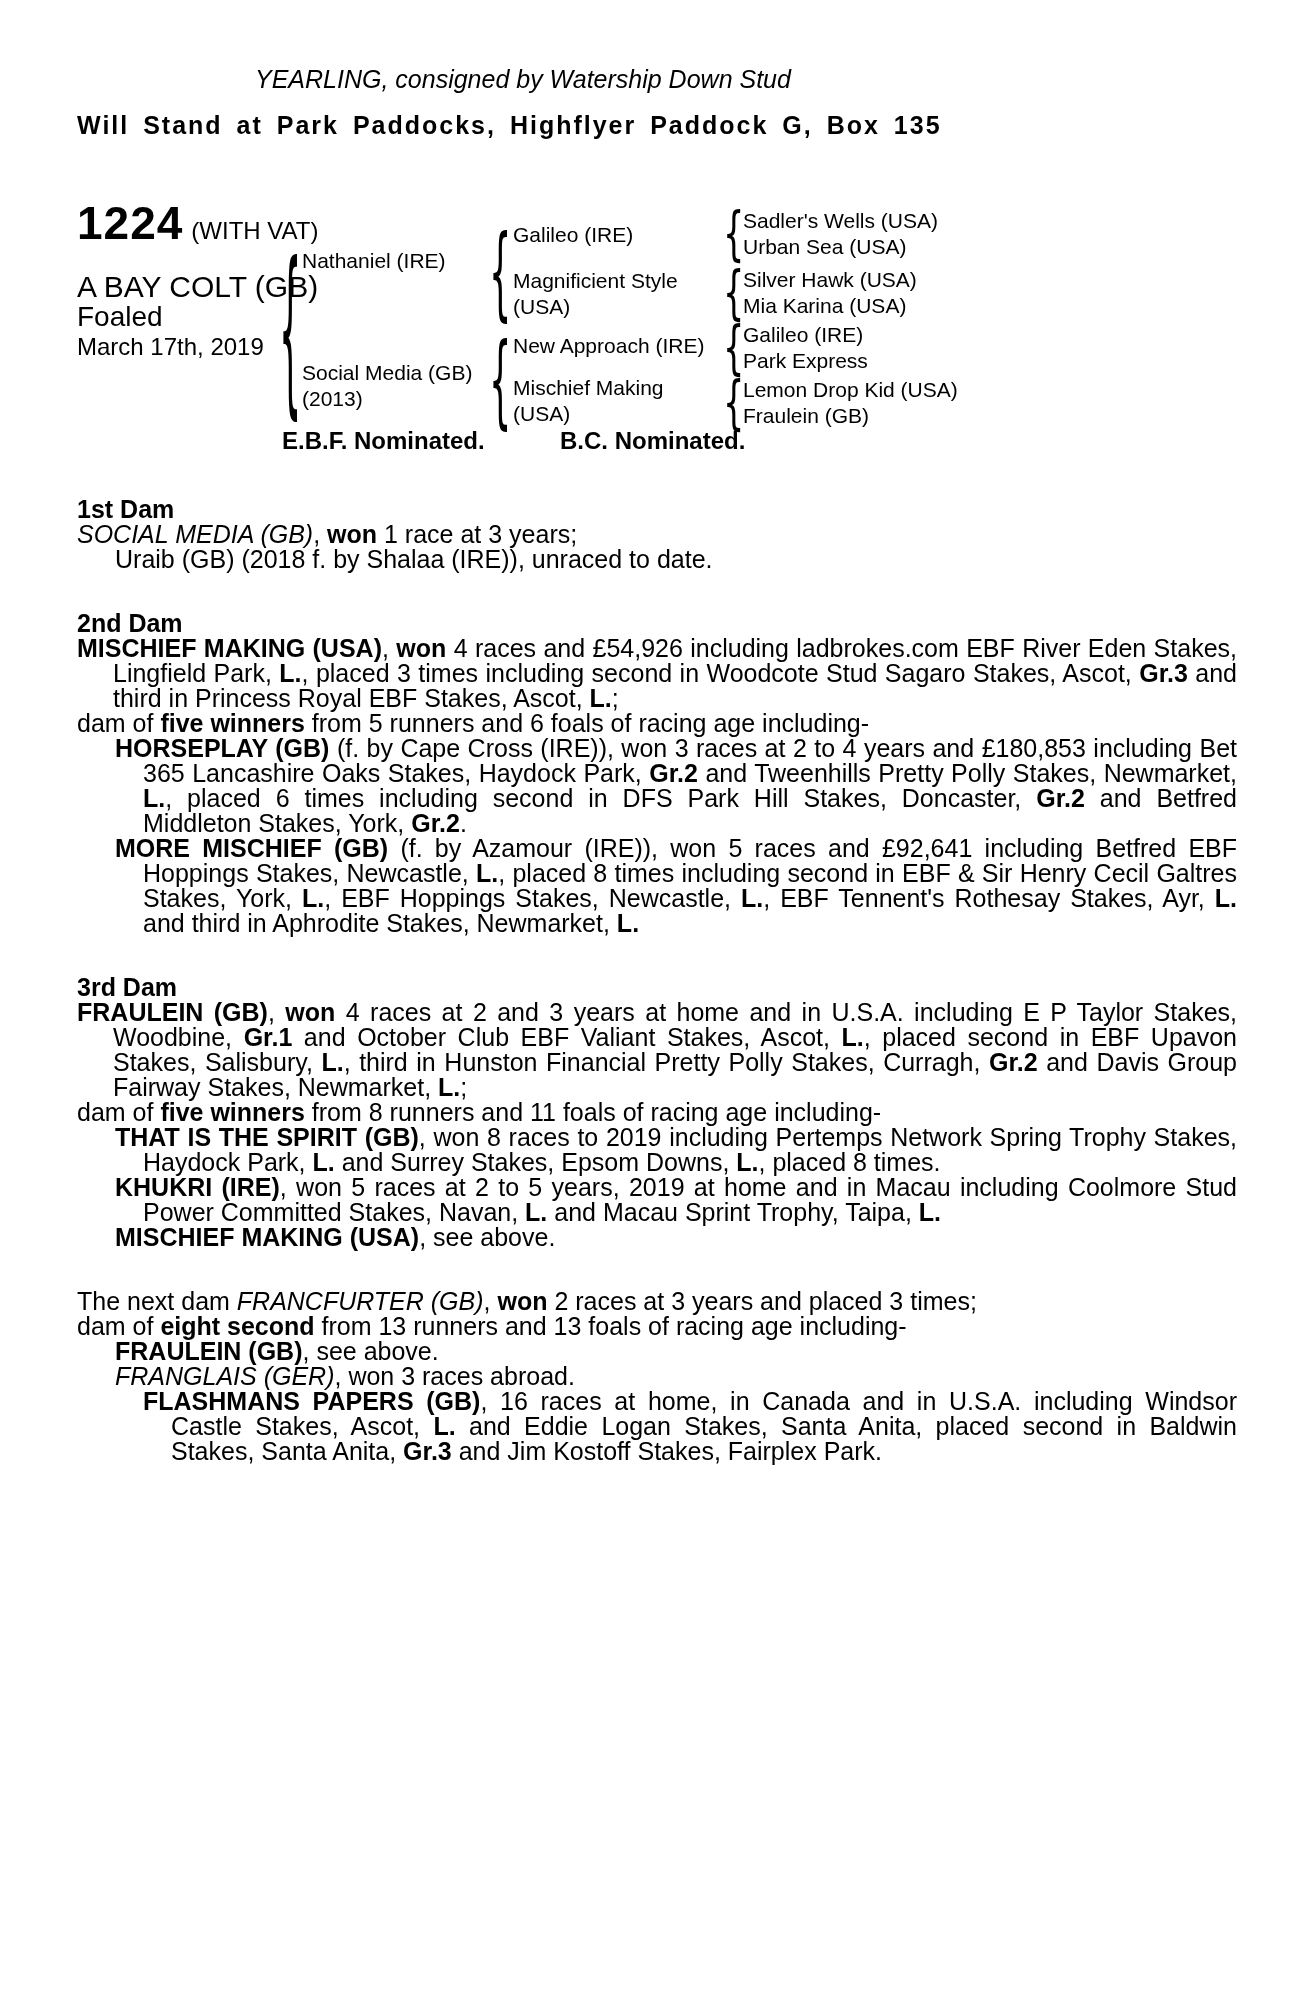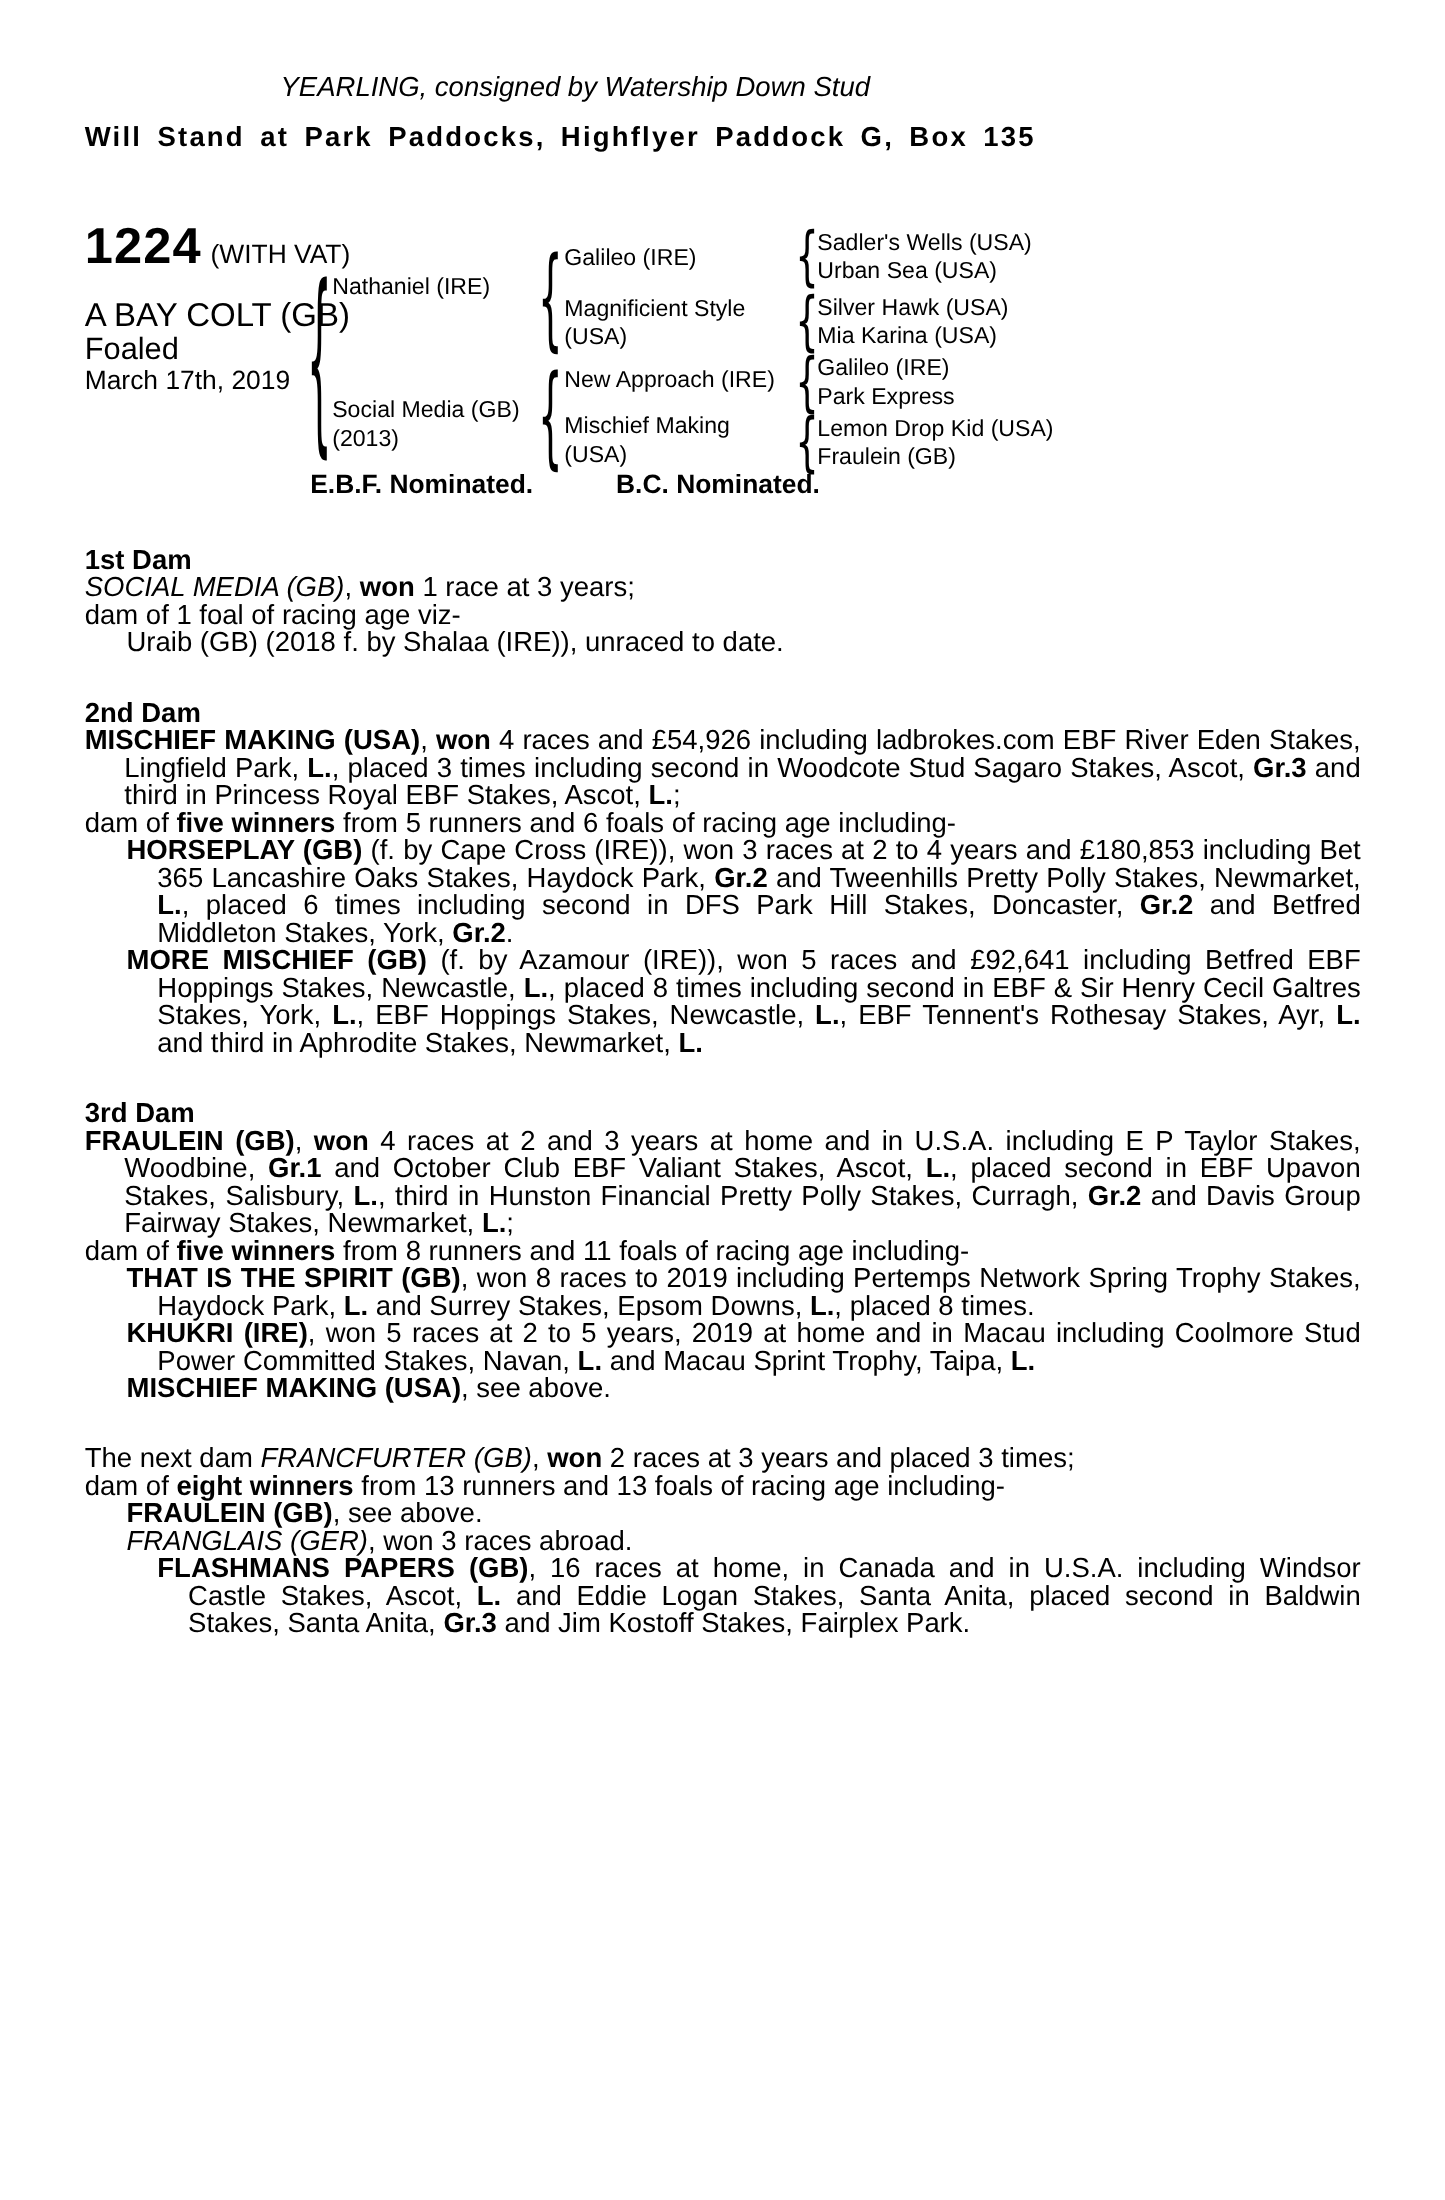--- a/index.html
+++ b/index.html
@@ -94,21 +94,20 @@
       <div class="abs g4" style="left:666px;top:177px">Lemon Drop Kid (USA)</div>
       <div class="abs g4" style="left:666px;top:203px">Fraulein (GB)</div>
 
       <div class="abs noms nom-ebf">E.B.F. Nominated.</div>
       <div class="abs noms nom-bc">B.C. Nominated.</div>
     </div>
 
     <div class="sec" id="sec-1st-dam">
       <h2 class="sec-h">1st Dam</h2>
       <p class="hang-a"><span style="font-style: italic;">SOCIAL MEDIA (GB)</span><span>, </span><span style="font-weight: bold;">won</span><span> 1 race at 3 years;</span></p>
-      <p class="flush"><span>dam of 1 foal of racing age viz-</span></p>
       <p class="hang-b"><span>Uraib (GB) (2018 f. by Shalaa (IRE)), unraced to date.</span></p>
     </div>
 
     <div class="sec" id="sec-2nd-dam">
       <h2 class="sec-h">2nd Dam</h2>
       <p class="hang-a"><span style="font-weight: bold;">MISCHIEF MAKING (USA)</span><span>, </span><span style="font-weight: bold;">won</span><span> 4 races and £54,926 including ladbrokes.com EBF River Eden Stakes, Lingfield Park, </span><span style="font-weight: bold;">L.</span><span>, placed 3 times including second in Woodcote Stud Sagaro Stakes, Ascot, </span><span style="font-weight: bold;">Gr.3</span><span> and third in Princess Royal EBF Stakes, Ascot, </span><span style="font-weight: bold;">L.</span><span>;</span></p>
       <p class="flush"><span>dam of </span><span style="font-weight: bold;">five winners</span><span> from 5 runners and 6 foals of racing age including-</span></p>
       <p class="hang-b"><span style="font-weight: bold;">HORSEPLAY (GB)</span><span> (f. by Cape Cross (IRE)), won 3 races at 2 to 4 years and £180,853 including Bet 365 Lancashire Oaks Stakes, Haydock Park, </span><span style="font-weight: bold;">Gr.2</span><span> and Tweenhills Pretty Polly Stakes, Newmarket, </span><span style="font-weight: bold;">L.</span><span>, placed 6 times including second in DFS Park Hill Stakes, Doncaster, </span><span style="font-weight: bold;">Gr.2</span><span> and Betfred Middleton Stakes, York, </span><span style="font-weight: bold;">Gr.2</span><span>.</span></p>
       <p class="hang-b"><span style="font-weight: bold;">MORE MISCHIEF (GB)</span><span> (f. by Azamour (IRE)), won 5 races and £92,641 including Betfred EBF Hoppings Stakes, Newcastle, </span><span style="font-weight: bold;">L.</span><span>, placed 8 times including second in EBF &amp; Sir Henry Cecil Galtres Stakes, York, </span><span style="font-weight: bold;">L.</span><span>, EBF Hoppings Stakes, Newcastle, </span><span style="font-weight: bold;">L.</span><span>, EBF Tennent's Rothesay Stakes, Ayr, </span><span style="font-weight: bold;">L.</span><span> and third in Aphrodite Stakes, Newmarket, </span><span style="font-weight: bold;">L.</span></p>
     </div>
@@ -118,20 +117,20 @@
       <p class="hang-a"><span style="font-weight: bold;">FRAULEIN (GB)</span><span>, </span><span style="font-weight: bold;">won</span><span> 4 races at 2 and 3 years at home and in U.S.A. including E P Taylor Stakes, Woodbine, </span><span style="font-weight: bold;">Gr.1</span><span> and October Club EBF Valiant Stakes, Ascot, </span><span style="font-weight: bold;">L.</span><span>, placed second in EBF Upavon Stakes, Salisbury, </span><span style="font-weight: bold;">L.</span><span>, third in Hunston Financial Pretty Polly Stakes, Curragh, </span><span style="font-weight: bold;">Gr.2</span><span> and Davis Group Fairway Stakes, Newmarket, </span><span style="font-weight: bold;">L.</span><span>;</span></p>
       <p class="flush"><span>dam of </span><span style="font-weight: bold;">five winners</span><span> from 8 runners and 11 foals of racing age including-</span></p>
       <p class="hang-b"><span style="font-weight: bold;">THAT IS THE SPIRIT (GB)</span><span>, won 8 races to 2019 including Pertemps Network Spring Trophy Stakes, Haydock Park, </span><span style="font-weight: bold;">L.</span><span> and Surrey Stakes, Epsom Downs, </span><span style="font-weight: bold;">L.</span><span>, placed 8 times.</span></p>
       <p class="hang-b"><span style="font-weight: bold;">KHUKRI (IRE)</span><span>, won 5 races at 2 to 5 years, 2019 at home and in Macau including Coolmore Stud Power Committed Stakes, Navan, </span><span style="font-weight: bold;">L.</span><span> and Macau Sprint Trophy, Taipa, </span><span style="font-weight: bold;">L.</span></p>
       <p class="hang-b"><span style="font-weight: bold;">MISCHIEF MAKING (USA)</span><span>, see above.</span></p>
     </div>
 
     <div class="sec" id="sec-next-dam">
 
       <p class="flush"><span>The next dam </span><span style="font-style: italic;">FRANCFURTER (GB)</span><span>, </span><span style="font-weight: bold;">won</span><span> 2 races at 3 years and placed 3 times;</span></p>
-      <p class="flush"><span>dam of </span><span style="font-weight: bold;">eight winners</span><span> from 13 runners and 13 foals of racing age including-</span></p>
+      <p class="flush"><span>dam of </span><span style="font-weight: bold;">eight second</span><span> from 13 runners and 13 foals of racing age including-</span></p>
       <p class="hang-b"><span style="font-weight: bold;">FRAULEIN (GB)</span><span>, see above.</span></p>
       <p class="hang-b"><span style="font-style: italic;">FRANGLAIS (GER)</span><span>, won 3 races abroad.</span></p>
       <p class="hang-c"><span style="font-weight: bold;">FLASHMANS PAPERS (GB)</span><span>, 16 races at home, in Canada and in U.S.A. including Windsor Castle Stakes, Ascot, </span><span style="font-weight: bold;">L.</span><span> and Eddie Logan Stakes, Santa Anita, placed second in Baldwin Stakes, Santa Anita, </span><span style="font-weight: bold;">Gr.3</span><span> and Jim Kostoff Stakes, Fairplex Park.</span></p>
     </div>
 
   </div>
 </div>
 
 </body></html>

